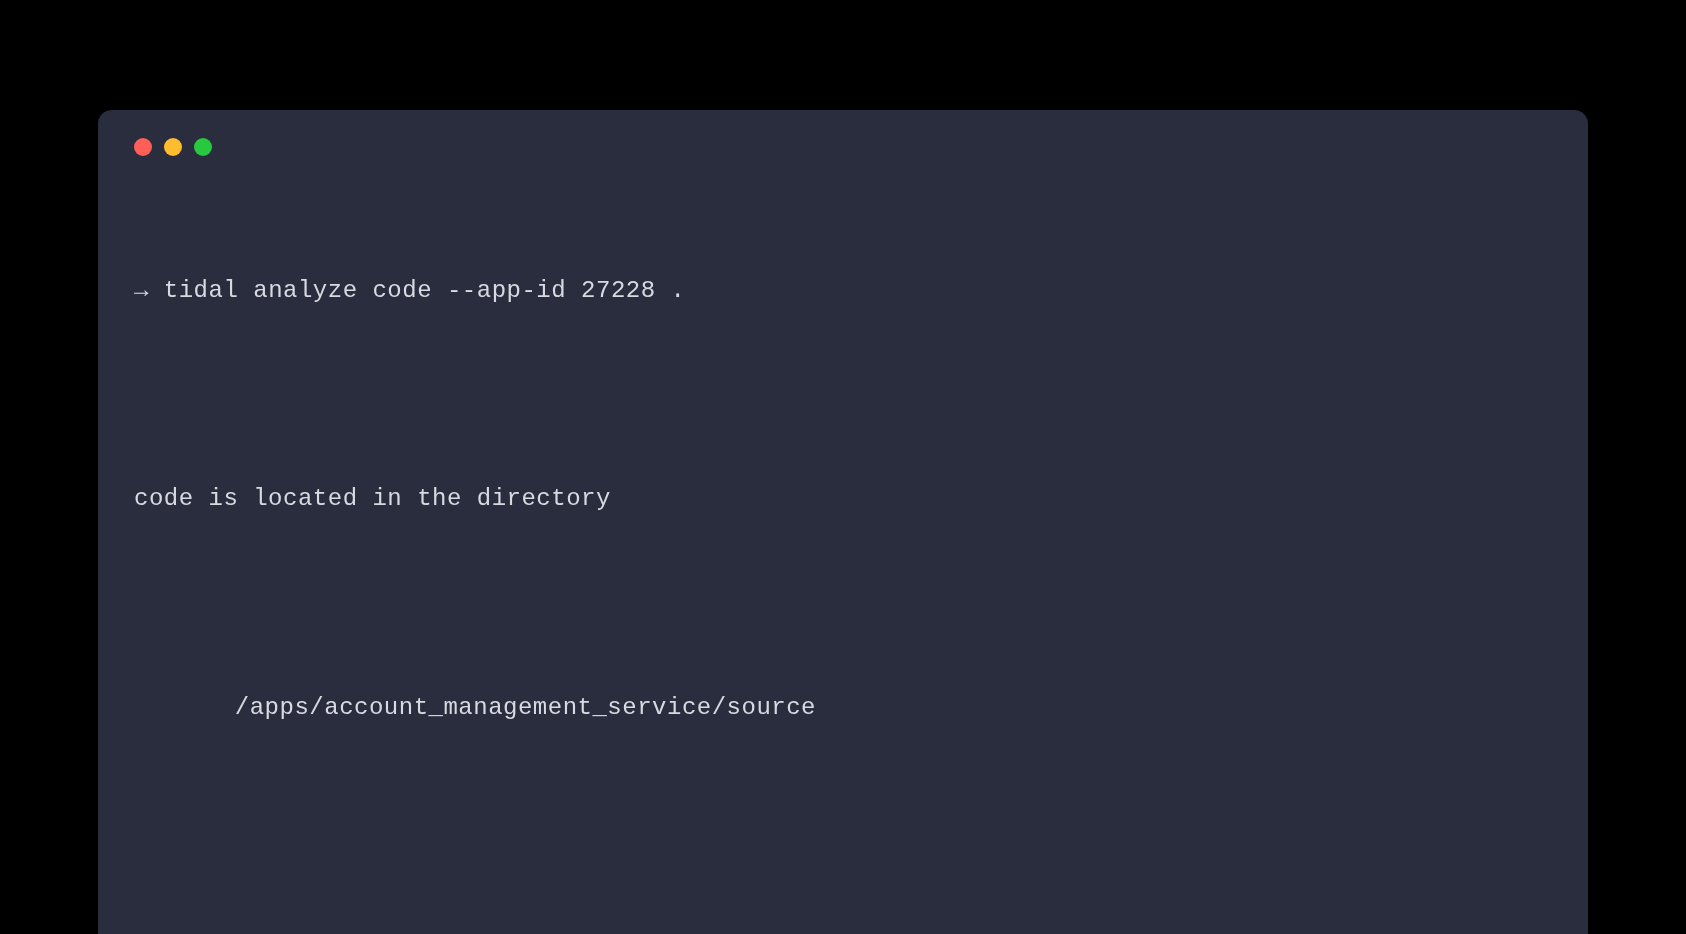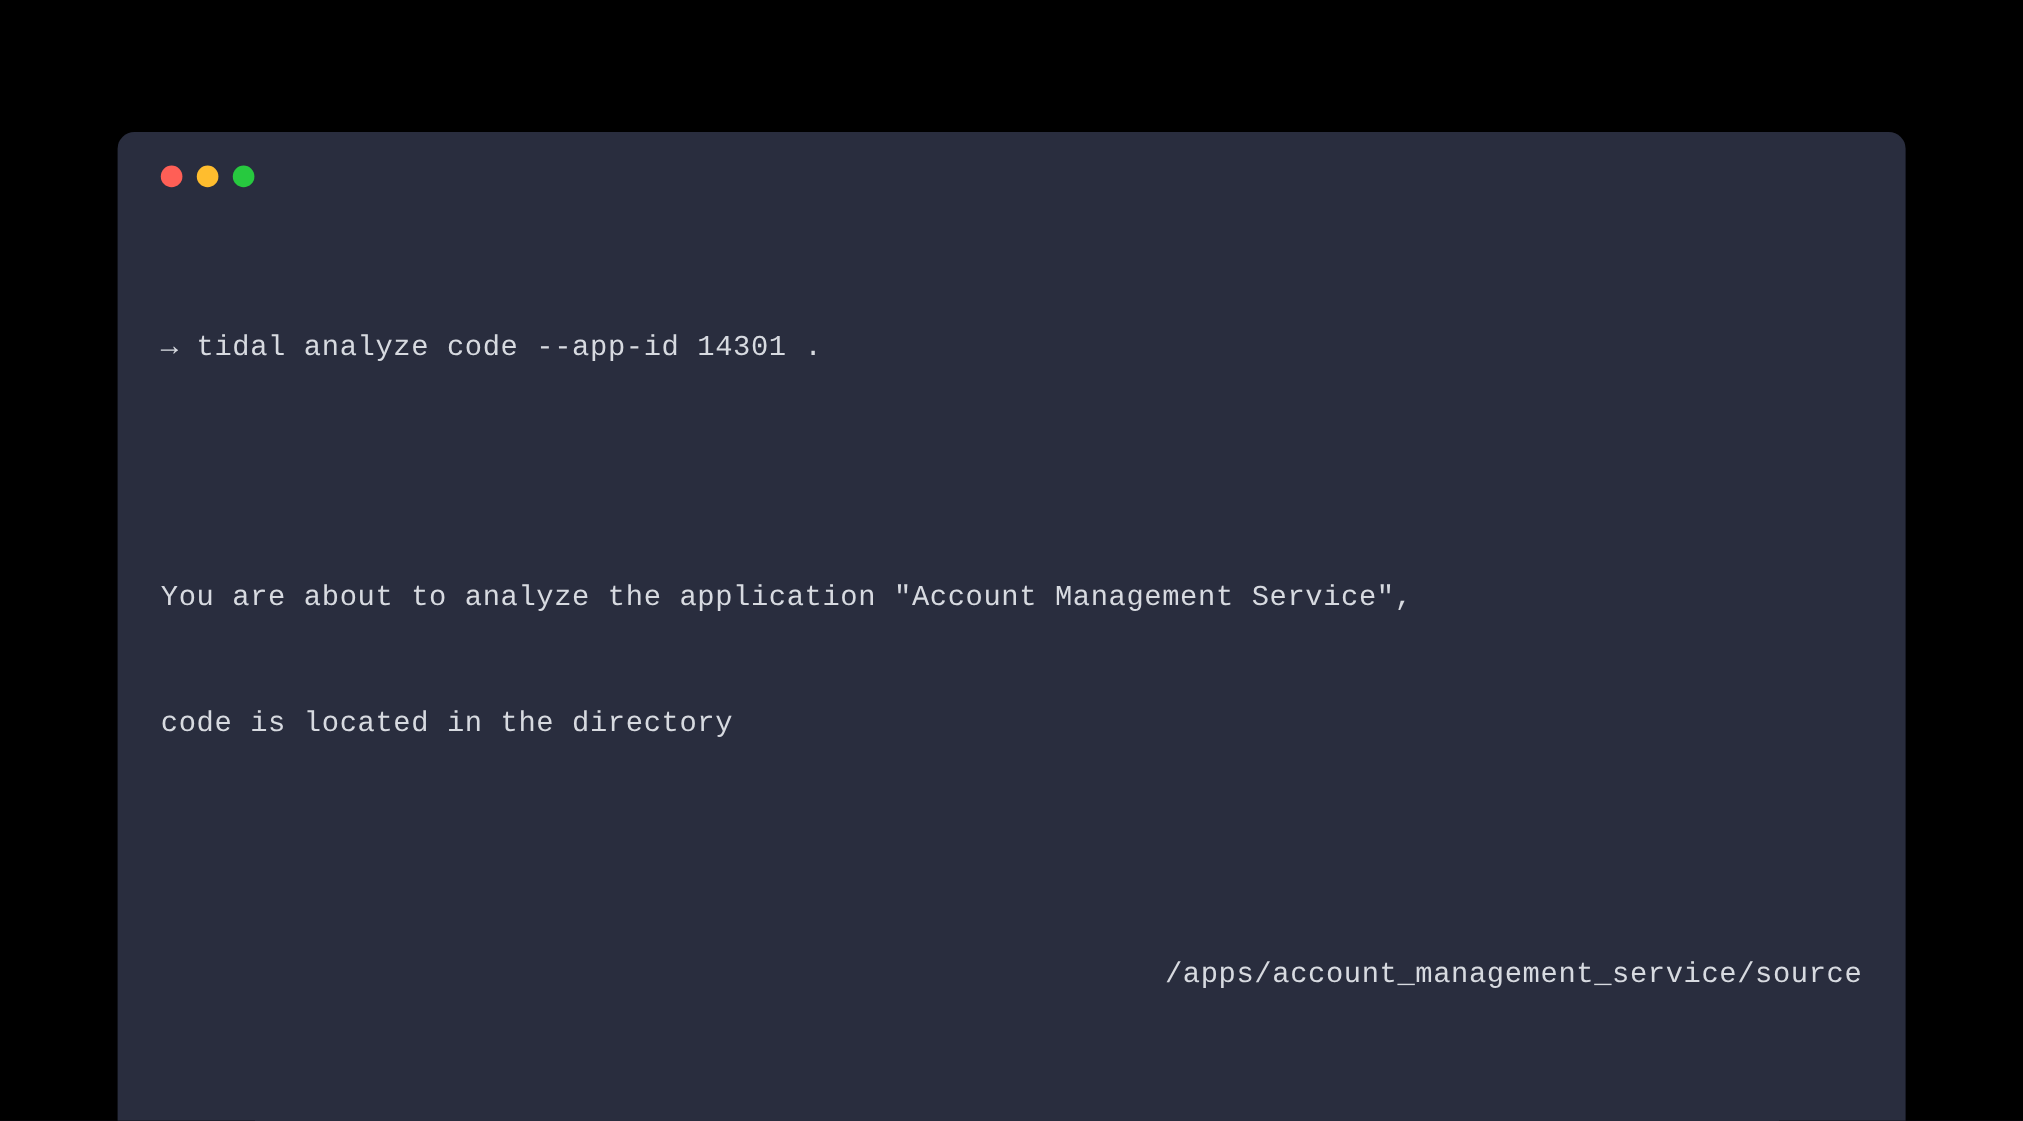--- a/index.html
+++ b/index.html
@@ -54,37 +54,35 @@
     .prompt-arrow {
       display: inline;
     }
     
     .blank-line {
       height: 1.45em;
     }
     
     .indent-1 {
       padding-left: 7ch;
-      text-align: right;
     }
   </style>
 </head>
 <body>
 
 <div class="terminal-window">
   <div class="window-controls">
     <div class="window-control control-close"></div>
     <div class="window-control control-minimize"></div>
     <div class="window-control control-maximize"></div>
   </div>
 
   <div class="terminal-content">
-    <div><span class="prompt-arrow">→</span> <span>tidal analyze code --app-id 14301 .</span></div>
+    <div><span class="prompt-arrow">→</span> <span>tidal analyze code --app-id 27228 .</span></div>
     <div class="blank-line"></div>
-    <div>You are about to analyze the application "Account Management Service",</div>
     <div>code is located in the directory</div>
     <div class="blank-line"></div>
     <div class="indent-1">/apps/account_management_service/source</div>
     <div class="blank-line"></div>
     
     
     
     
     
     

